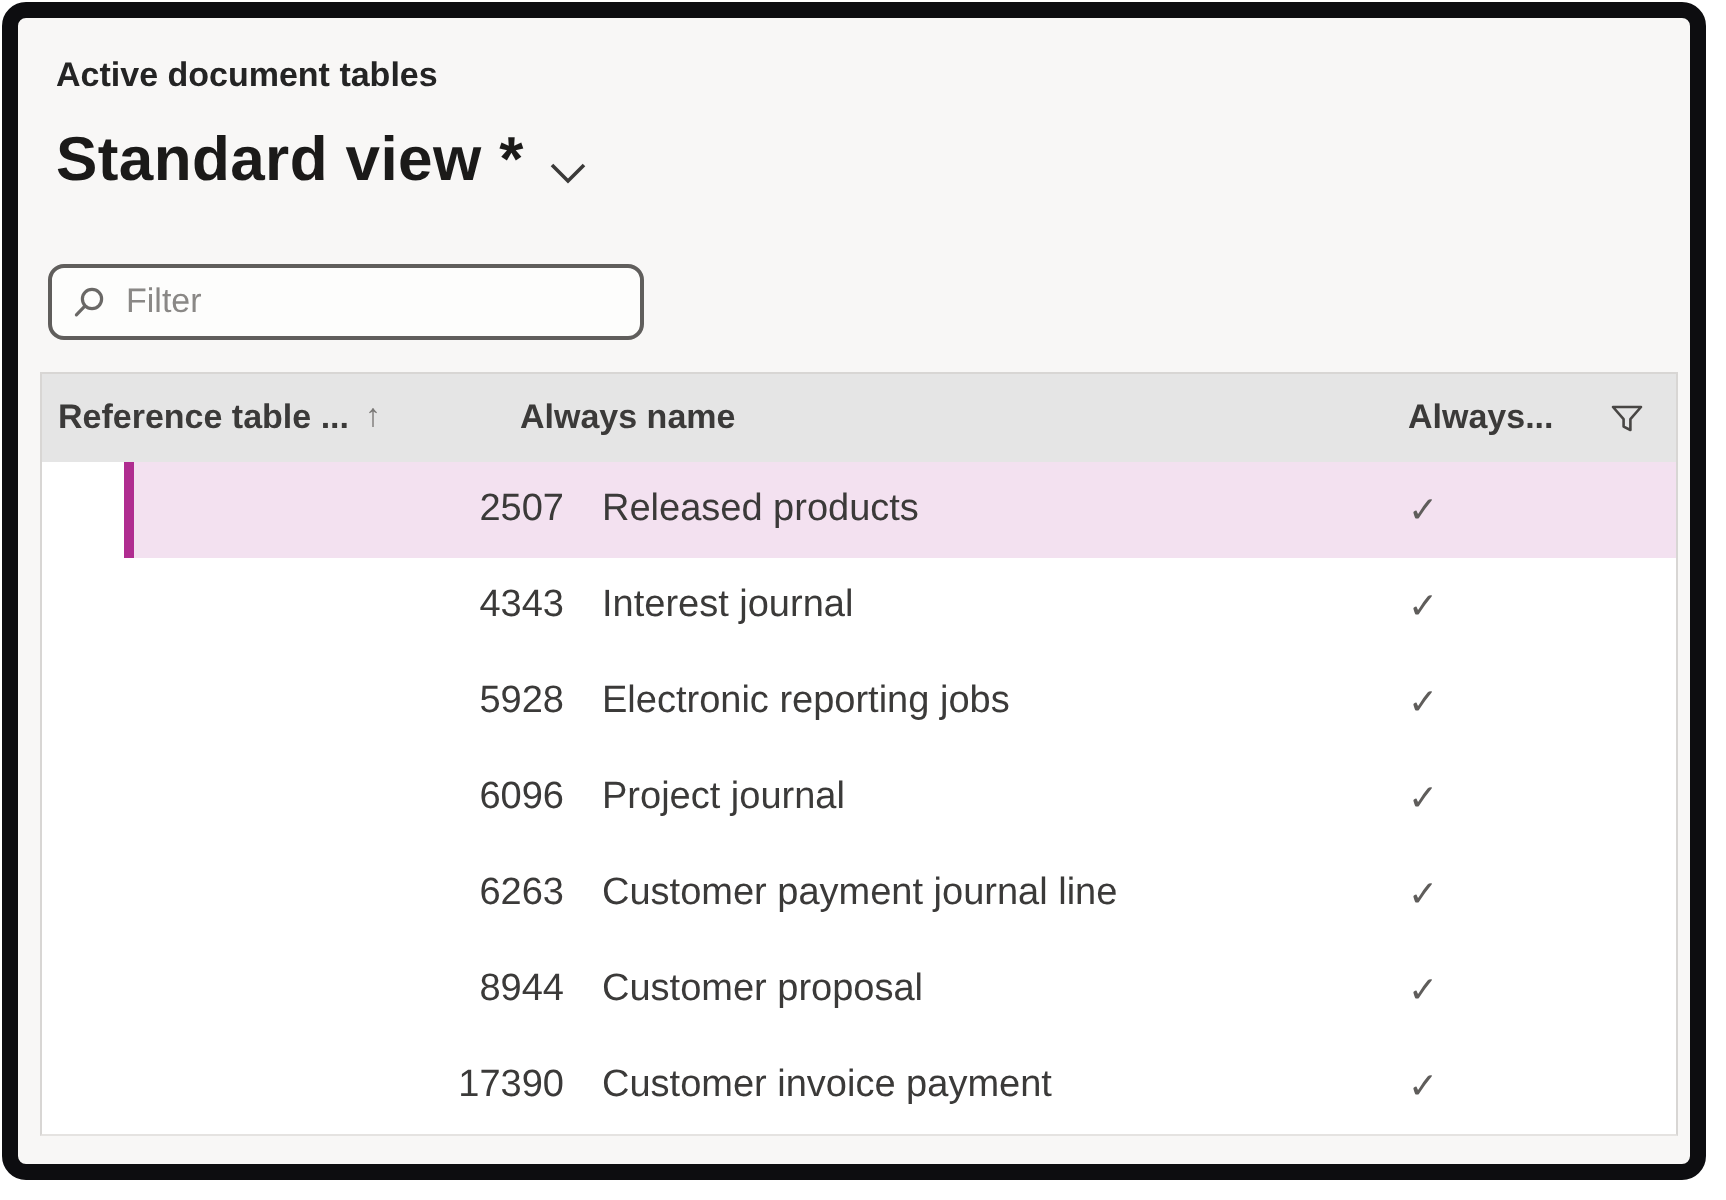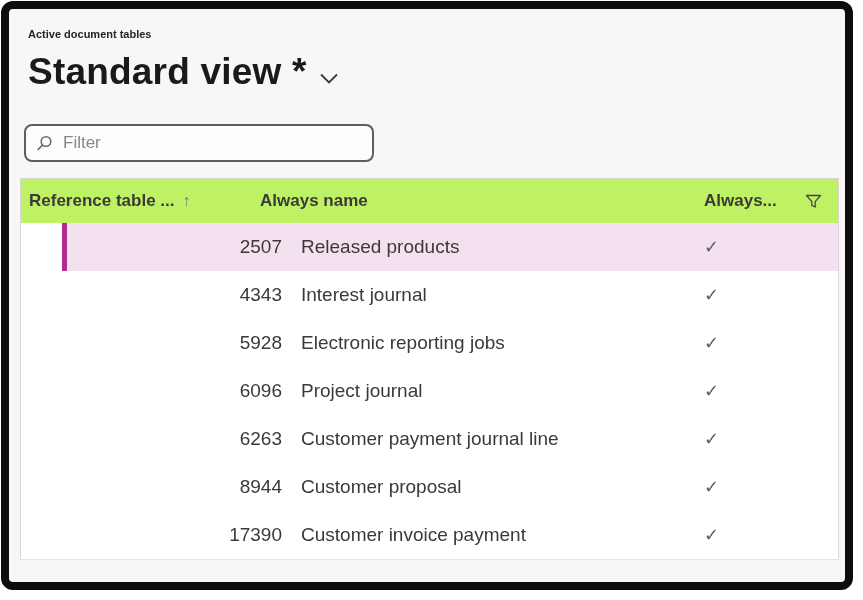--- a/index.html
+++ b/index.html
@@ -21,44 +21,44 @@
     left: 1px; top: 1px;
     width: 852px; height: 589px;
     box-sizing: border-box;
     border: 8px solid var(--frame-border);
     border-radius: 12px;
     background: #f8f7f6;
     overflow: hidden;
   }
   .caption {
     margin: 19px 0 0 19px;
-    font-size: 11px;
+    font-size: 17px;
     font-weight: 600;
     color: #242424;
   }
   .title-row {
     margin: 10px 0 0 19px;
     display: flex;
     align-items: center;
     gap: 12px;
     height: 44px;
     cursor: pointer;
     width: fit-content;
   }
   .title {
-    font-size: 37px;
+    font-size: 31px;
     font-weight: 700;
     color: #1b1a19;
     letter-spacing: 0.2px;
     white-space: nowrap;
   }
   .chevron { display: inline-flex; margin-top: 12px; }
   .filter-box {
     margin: 30px 0 0 15px;
-    width: 350px;
+    width: 298px;
     height: 38px;
     box-sizing: border-box;
     border: 2px solid #605e5c;
     border-radius: 8px;
     background: #fdfdfc;
     display: flex;
     align-items: center;
     padding: 0 9px;
     gap: 7px;
   }
@@ -76,21 +76,21 @@
   .grid {
     margin: 16px 6px 0 11px;
     background: #ffffff;
     border: 1px solid #d8d6d4;
     border-bottom-color: #e5e3e1;
   }
   .grid-header {
     display: flex;
     align-items: center;
     height: 44px;
-    background: #bef264;
+    background: #e5e5e5;
     font-size: 17px;
     font-weight: 600;
     color: #3b3a39;
   }
   .col1 { width: 228px; box-sizing: border-box; }
   .col2 { flex: 1; box-sizing: border-box; padding-left: 11px; }
   .col3 { width: 140px; box-sizing: border-box; padding-left: 6px; }
   .grid-header .col1 {
     padding-left: 8px;
     display: flex;

